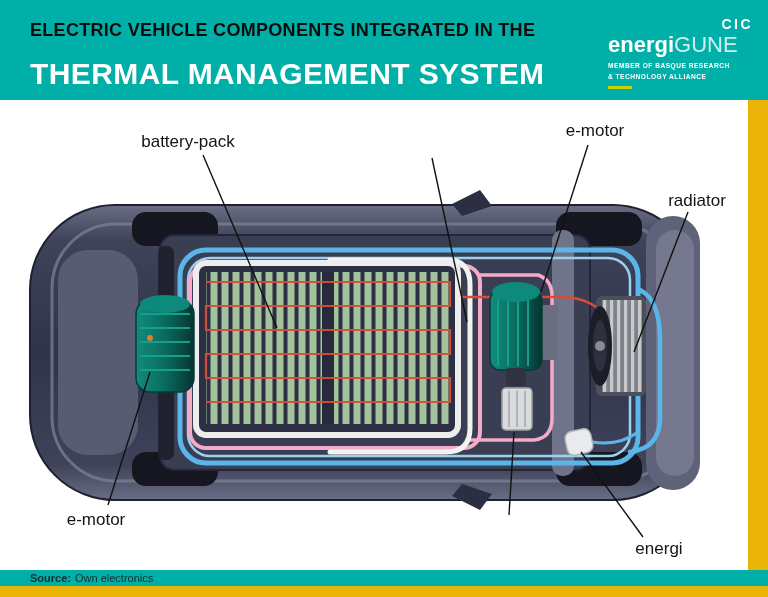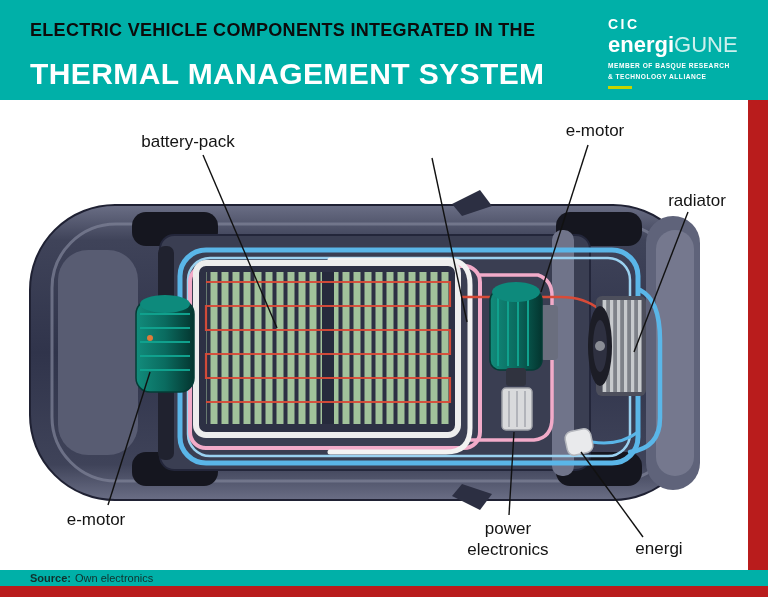--- a/index.html
+++ b/index.html
@@ -1,25 +1,25 @@
 <!DOCTYPE html>
 <html><head>
 <meta charset="utf-8">
 <style>
   html,body { margin:0; padding:0; background:#e8e8e8; font-family:"Liberation Sans",sans-serif; }
-  .page { position:relative; width:768px; height:597px; background:#b91c1c; overflow:hidden; margin:0 auto; }
+  .page { position:relative; width:768px; height:597px; background:#eab308; overflow:hidden; margin:0 auto; }
 
   
   .header { position:absolute; top:0; left:0; width:768px; height:100px; background:#00b0a8; }
   .header-titles { position:absolute; top:20px; left:30px; }
   .title1 { color:#0c0c0c; font-weight:bold; font-size:18px; letter-spacing:0.3px; }
   .title2 { color:#ffffff; font-weight:bold; font-size:30px; letter-spacing:0.4px; margin-top:16px; }
 
   .logo { position:absolute; top:16px; left:608px; width:145px; color:#ffffff; }
-  .logo-cic { font-size:14px; font-weight:bold; letter-spacing:2.5px; }
+  .logo-cic { font-size:14px; font-weight:bold; letter-spacing:2.5px;text-align:right; }
   .logo-brand { font-size:22px; line-height:1.1; margin-top:1px; }
   .logo-brand .bold-part { font-weight:bold;text-align:center; }
   .logo-brand .light-part { font-weight:normal; color:#ccf0ed; }
   .logo-tagline { font-size:6.6px; letter-spacing:0.5px; line-height:1.6; margin-top:4px; font-weight:bold; }
   .logo-dash { width:24px; height:3px; background:#c6d400; margin-top:4px; }
 
   
   .diagram { position:absolute; top:100px; left:0; width:748px; height:470px; background:#ffffff; }
   .diagram svg { position:absolute; top:0; left:0; }
 
@@ -169,21 +169,20 @@
         <line x1="108" y1="405" x2="150" y2="272"></line>
         <line x1="509" y1="415" x2="514" y2="332"></line>
         <line x1="643" y1="437" x2="581" y2="352"></line>
       </g>
     </svg>
 
     <div class="label" style="left:108px; top:31px; width:160px;">battery-pack</div>
     <div class="label" style="left:545px; top:20px; width:100px;">e-motor</div>
     <div class="label" style="left:650px; top:90px; width:94px;">radiator</div>
     <div class="label" style="left:46px; top:409px; width:100px;">e-motor</div>
-    <div class="label" style="left:462px; top:418px; width:92px;">power electronics</div>
     <div class="label" style="left:609px; top:438px; width:100px;">energi</div>
   </div>
 
   <div class="footer">
     <span class="src-label">Source:</span>
     <span>Own electronics</span>
   </div>
 
 </div>
 

